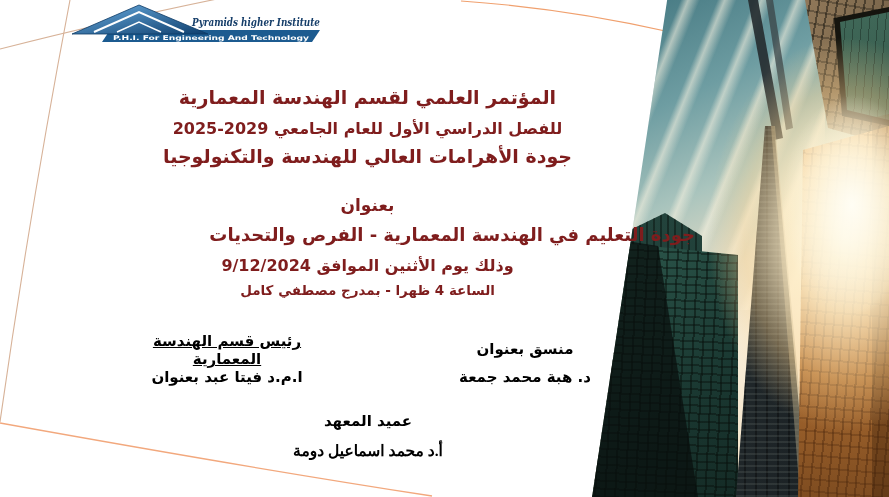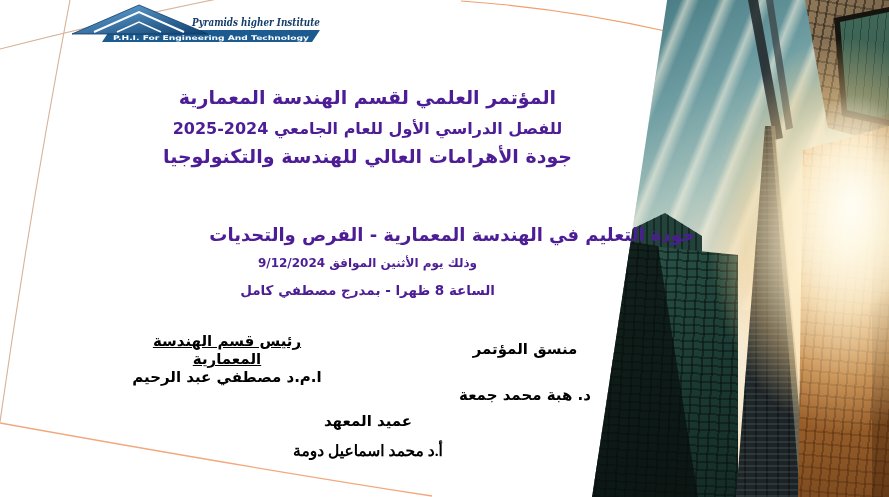--- a/index.html
+++ b/index.html
@@ -56,34 +56,34 @@
   .glass-left-shadow{clip-path:polygon(30px 240px,68px 246px,108px 497px,0 497px,0 252px);
     background:rgba(8,14,12,.72);}
   .red-box{left:92px;top:352px;width:26px;height:34px;background:#40201f;transform:rotate(3deg);}
   .flare{background:radial-gradient(ellipse 180px 260px at 255px 235px,
       rgba(255,250,232,.98) 0%,rgba(255,238,200,.85) 30%,rgba(255,215,150,.4) 56%,rgba(255,215,150,0) 76%);}
   .flare-core{background:radial-gradient(ellipse 70px 110px at 262px 205px,
       rgba(255,253,244,1) 0%,rgba(255,248,225,.6) 55%,rgba(255,248,225,0) 100%);}
 
   
   #content{position:absolute;left:40px;top:0;width:655px;height:446px;z-index:4;
-           direction:rtl;text-align:center;color:#4c1d95;font-weight:bold;}
+           direction:rtl;text-align:center;color:#7f1d1d;font-weight:bold;}
   #content .block{position:absolute;left:0;width:100%;line-height:1.25;}
   .t-line1{top:86px;font-size:19px;}
   .t-line2{top:119px;font-size:16px;}
   .t-line3{top:145px;font-size:19px;}
   .t-intro{top:195px;font-size:17px;}
   .t-topic{top:224px;font-size:18px;text-align:right;}
-  .t-date{top:256px;font-size:12px;text-align:center;}
+  .t-date{top:256px;font-size:16px;text-align:center;}
   .t-time{top:282px;font-size:13.5px;}
 
   .sig{position:absolute;z-index:4;direction:rtl;text-align:center;color:#000;
        font-weight:bold;font-size:15px;line-height:1.2;}
   .sig-coord-title{left:430px;top:340px;width:190px;}
-  .sig-coord-name{left:420px;top:368px;width:210px;margin-top:18px;}
+  .sig-coord-name{left:420px;top:368px;width:210px;}
   .sig-head-title{left:122px;top:332px;width:210px;text-decoration:underline;}
   .sig-head-name{left:122px;top:368px;width:210px;}
   .sig-dean-title{left:270px;top:412px;width:196px;}
   .sig-dean-name{left:258px;top:442px;width:220px;font-size:15.5px;font-family:Liberation Serif, serif;}
 </style>
 </head>
 <body>
 
 <div id="stage">
 
@@ -124,27 +124,28 @@
     <div class="layer tower-central"></div>
     <div class="layer tower-central-edge"></div>
     <div class="layer tower-orange"></div>
     <div class="layer shade-right"></div>
     <div class="layer flare"></div>
     <div class="layer flare-core"></div>
   </div>
 
   <div id="content">
     <div class="block t-line1">المؤتمر العلمي لقسم الهندسة المعمارية</div>
-    <div class="block t-line2">للفصل الدراسي الأول للعام الجامعي 2024‏-‏2025</div>
+    <div class="block t-line2">للفصل الدراسي الأول للعام الجامعي 2029‏-‏2025</div>
     <div class="block t-line3">جودة الأهرامات العالي للهندسة والتكنولوجيا</div>
+    <div class="block t-intro">بعنوان</div>
     <div class="block t-topic">جودة التعليم في الهندسة المعمارية - الفرص والتحديات</div>
     <div class="block t-date">وذلك يوم الأثنين الموافق  9/12/2024</div>
-    <div class="block t-time">الساعة 8 ظهرا - بمدرج مصطفي كامل</div>
+    <div class="block t-time">الساعة 4 ظهرا - بمدرج مصطفي كامل</div>
   </div>
 
-  <div class="sig sig-coord-title">منسق المؤتمر</div>
+  <div class="sig sig-coord-title">منسق بعنوان</div>
   <div class="sig sig-coord-name">د. هبة محمد جمعة</div>
   <div class="sig sig-head-title">رئيس قسم الهندسة المعمارية</div>
-  <div class="sig sig-head-name">ا.م.د مصطفي عبد الرحيم</div>
+  <div class="sig sig-head-name">ا.م.د فيتا عبد بعنوان</div>
   <div class="sig sig-dean-title">عميد المعهد</div>
   <div class="sig sig-dean-name">أ.د  محمد اسماعيل دومة</div>
 
 </div>
 
 </body></html>

